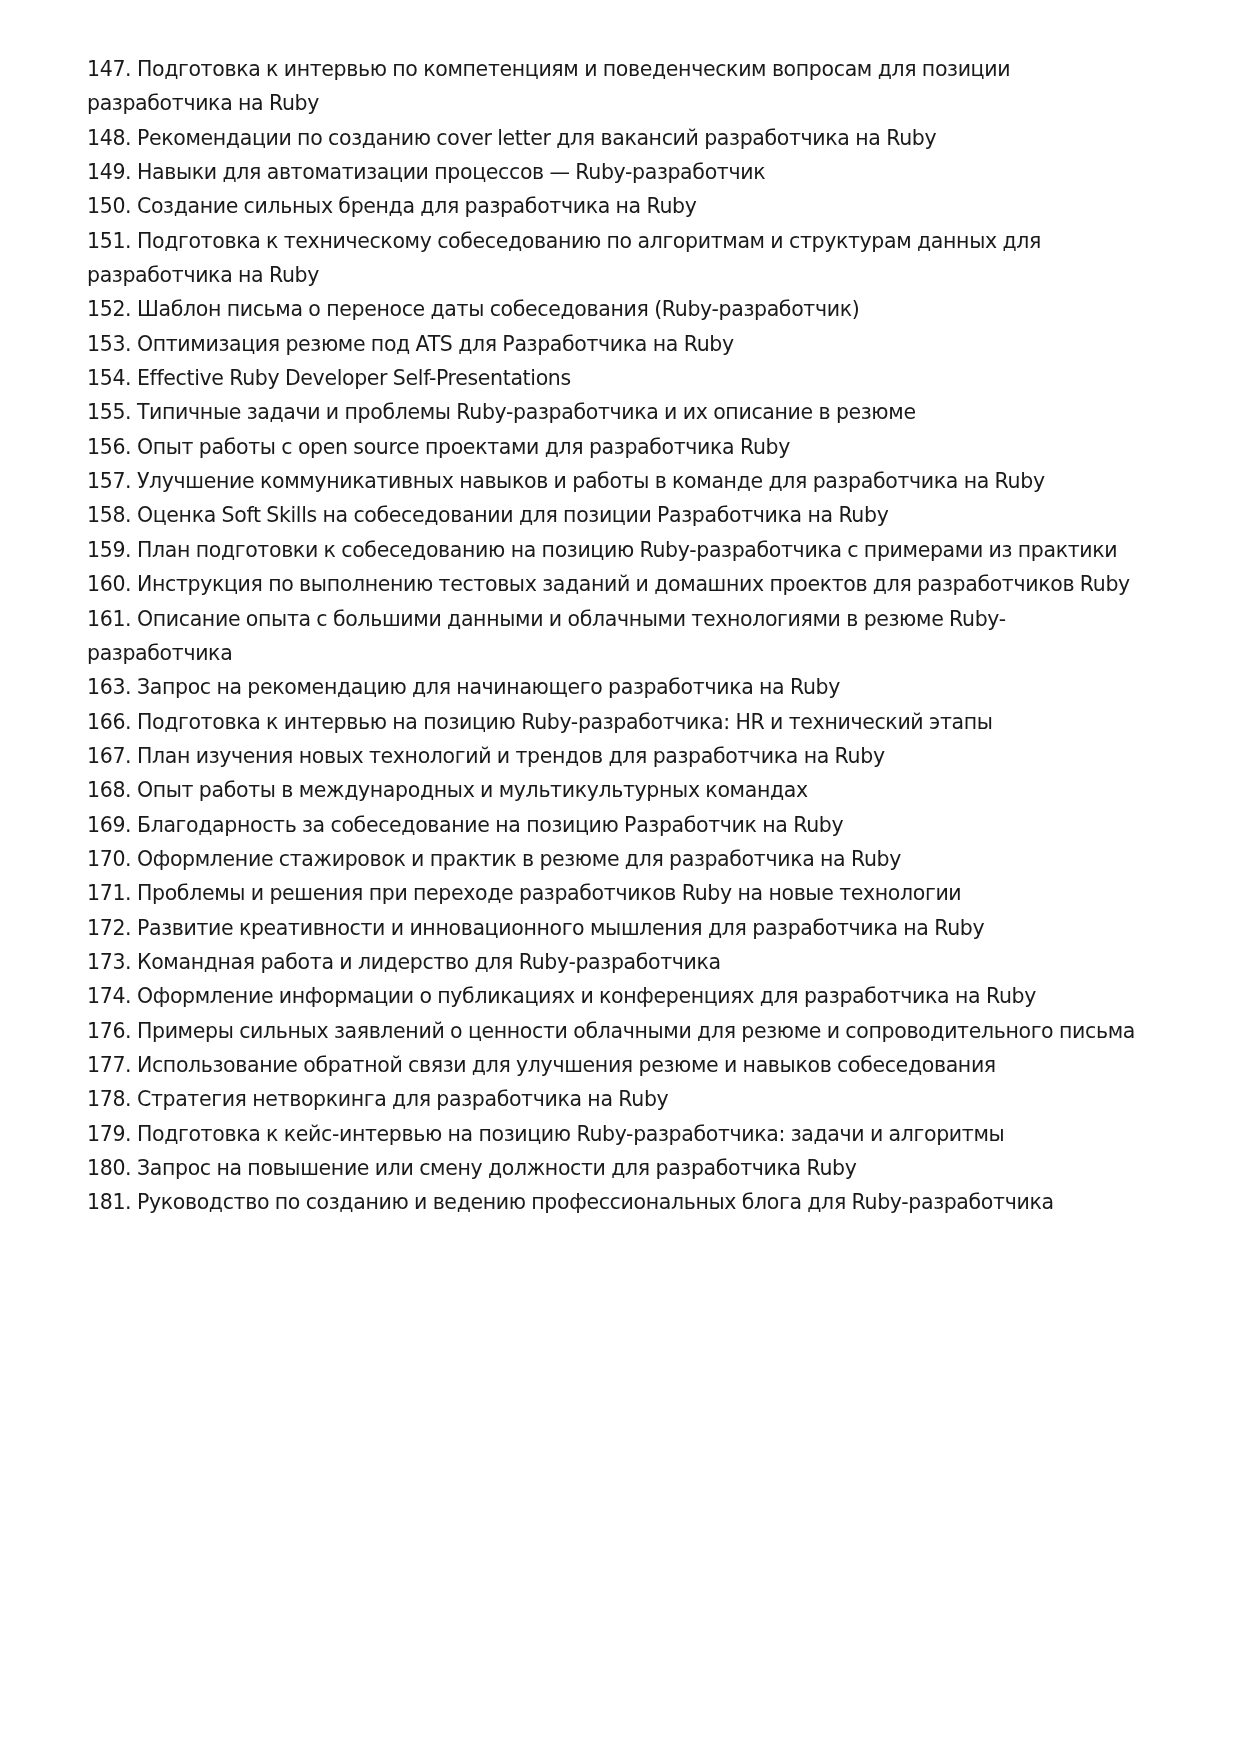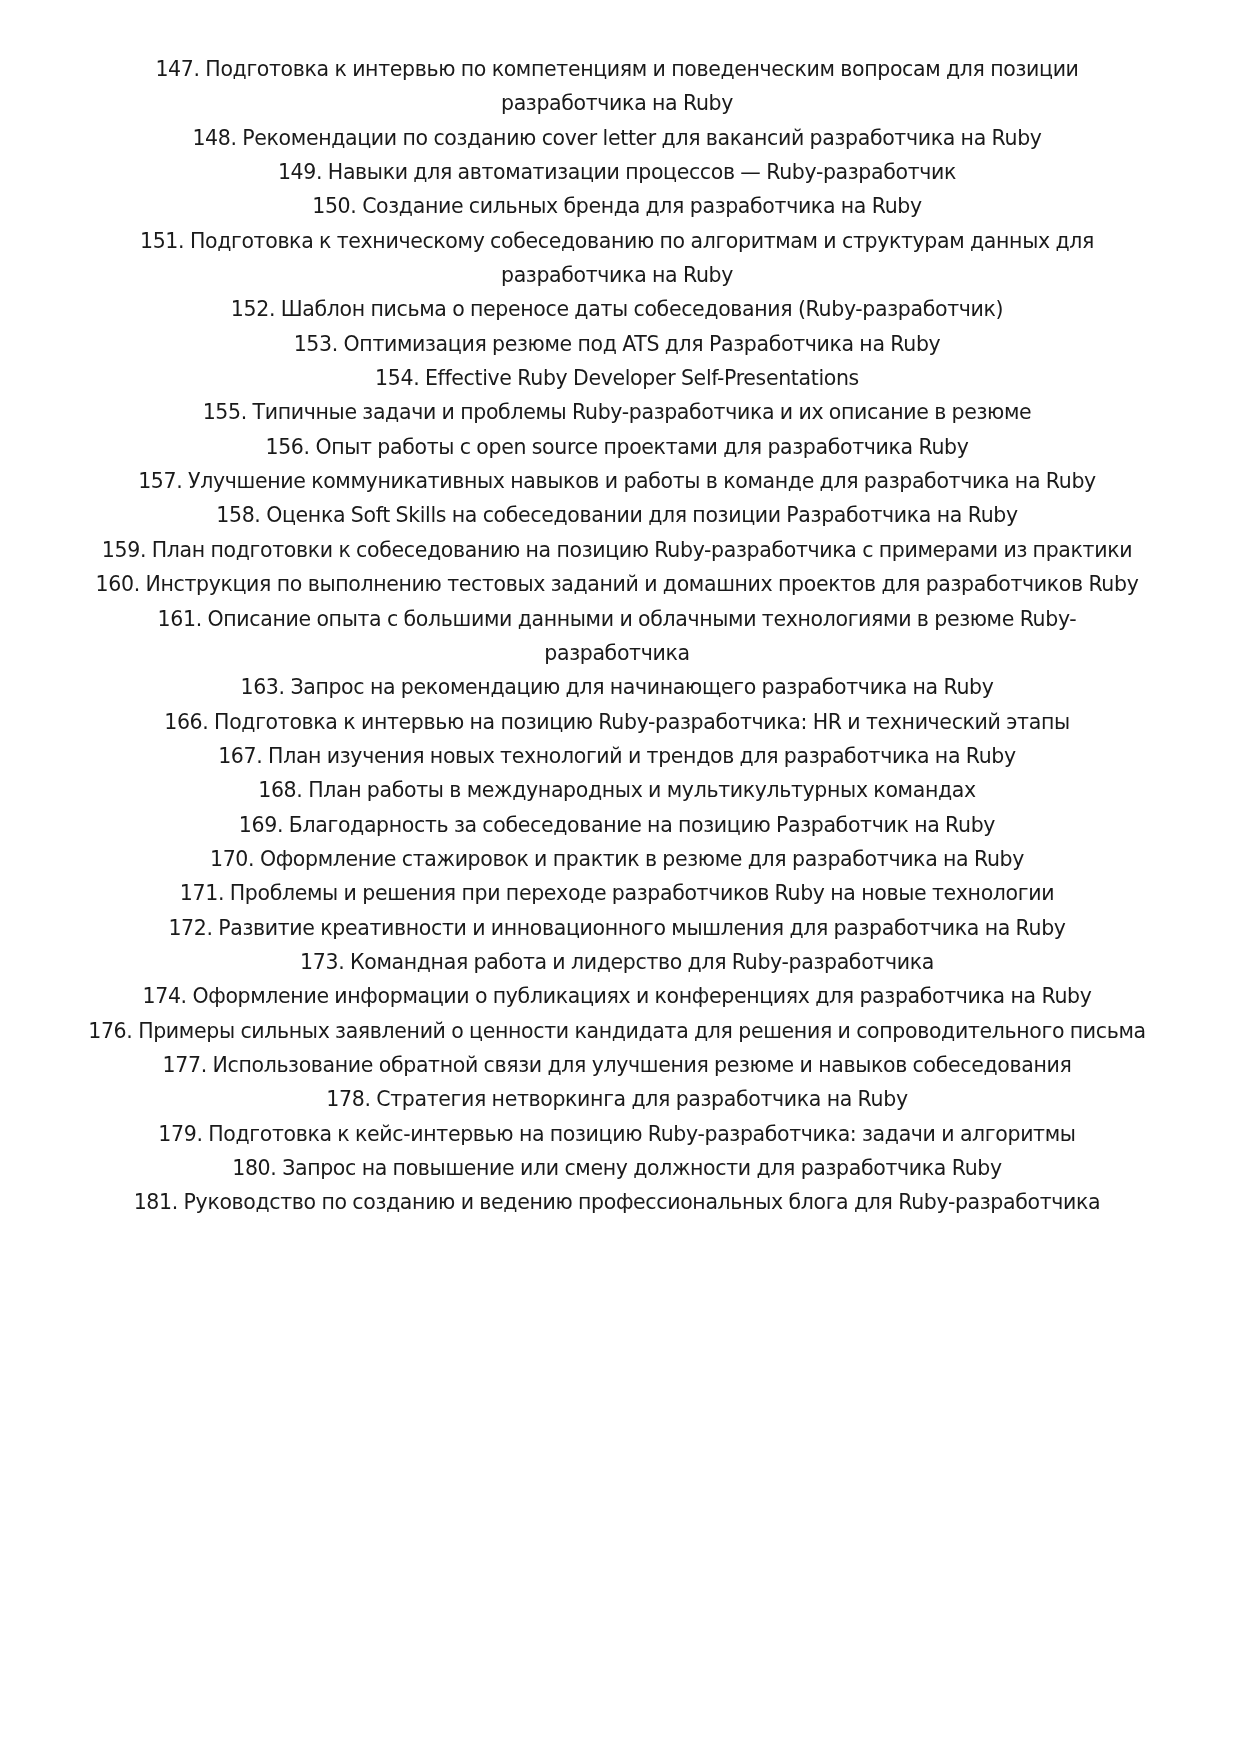--- a/index.html
+++ b/index.html
@@ -17,21 +17,20 @@
       position: absolute;
       left: 87px;
       top: 52px;
       width: 1060px;
       font-family: "DejaVu Sans", sans-serif;
       font-size: 20.5px;
       line-height: 34.35px;
       color: #1a1a1a;
       letter-spacing: -0.35px;
       word-spacing: -0.5px;
-      text-align: center;
     }
     .item {
       margin: 0;
       padding: 0;
     }
   </style>
 </head>
 <body>
 
 <div class="page">
@@ -46,26 +45,26 @@
   <p class="item"><span>155.</span> <span>Типичные задачи и проблемы Ruby-разработчика и их описание в резюме</span></p>
   <p class="item"><span>156.</span> <span>Опыт работы с open source проектами для разработчика Ruby</span></p>
   <p class="item"><span>157.</span> <span>Улучшение коммуникативных навыков и работы в команде для разработчика на Ruby</span></p>
   <p class="item"><span>158.</span> <span>Оценка Soft Skills на собеседовании для позиции Разработчика на Ruby</span></p>
   <p class="item"><span>159.</span> <span>План подготовки к собеседованию на позицию Ruby-разработчика с примерами из практики</span></p>
   <p class="item"><span>160.</span> <span>Инструкция по выполнению тестовых заданий и домашних проектов для разработчиков Ruby</span></p>
   <p class="item"><span>161.</span> <span>Описание опыта с большими данными и облачными технологиями в резюме Ruby-разработчика</span></p>
   <p class="item"><span>163.</span> <span>Запрос на рекомендацию для начинающего разработчика на Ruby</span></p>
   <p class="item"><span>166.</span> <span>Подготовка к интервью на позицию Ruby-разработчика: HR и технический этапы</span></p>
   <p class="item"><span>167.</span> <span>План изучения новых технологий и трендов для разработчика на Ruby</span></p>
-  <p class="item"><span>168.</span> <span>План работы в международных и мультикультурных командах</span></p>
+  <p class="item"><span>168.</span> <span>Опыт работы в международных и мультикультурных командах</span></p>
   <p class="item"><span>169.</span> <span>Благодарность за собеседование на позицию Разработчик на Ruby</span></p>
   <p class="item"><span>170.</span> <span>Оформление стажировок и практик в резюме для разработчика на Ruby</span></p>
   <p class="item"><span>171.</span> <span>Проблемы и решения при переходе разработчиков Ruby на новые технологии</span></p>
   <p class="item"><span>172.</span> <span>Развитие креативности и инновационного мышления для разработчика на Ruby</span></p>
   <p class="item"><span>173.</span> <span>Командная работа и лидерство для Ruby-разработчика</span></p>
   <p class="item"><span>174.</span> <span>Оформление информации о публикациях и конференциях для разработчика на Ruby</span></p>
-  <p class="item"><span>176.</span> <span>Примеры сильных заявлений о ценности кандидата для решения и сопроводительного письма</span></p>
+  <p class="item"><span>176.</span> <span>Примеры сильных заявлений о ценности облачными для резюме и сопроводительного письма</span></p>
   <p class="item"><span>177.</span> <span>Использование обратной связи для улучшения резюме и навыков собеседования</span></p>
   <p class="item"><span>178.</span> <span>Стратегия нетворкинга для разработчика на Ruby</span></p>
   <p class="item"><span>179.</span> <span>Подготовка к кейс-интервью на позицию Ruby-разработчика: задачи и алгоритмы</span></p>
   <p class="item"><span>180.</span> <span>Запрос на повышение или смену должности для разработчика Ruby</span></p>
   <p class="item"><span>181.</span> <span>Руководство по созданию и ведению профессиональных блога для Ruby-разработчика</span></p>
 </div>
 
 </body></html>

